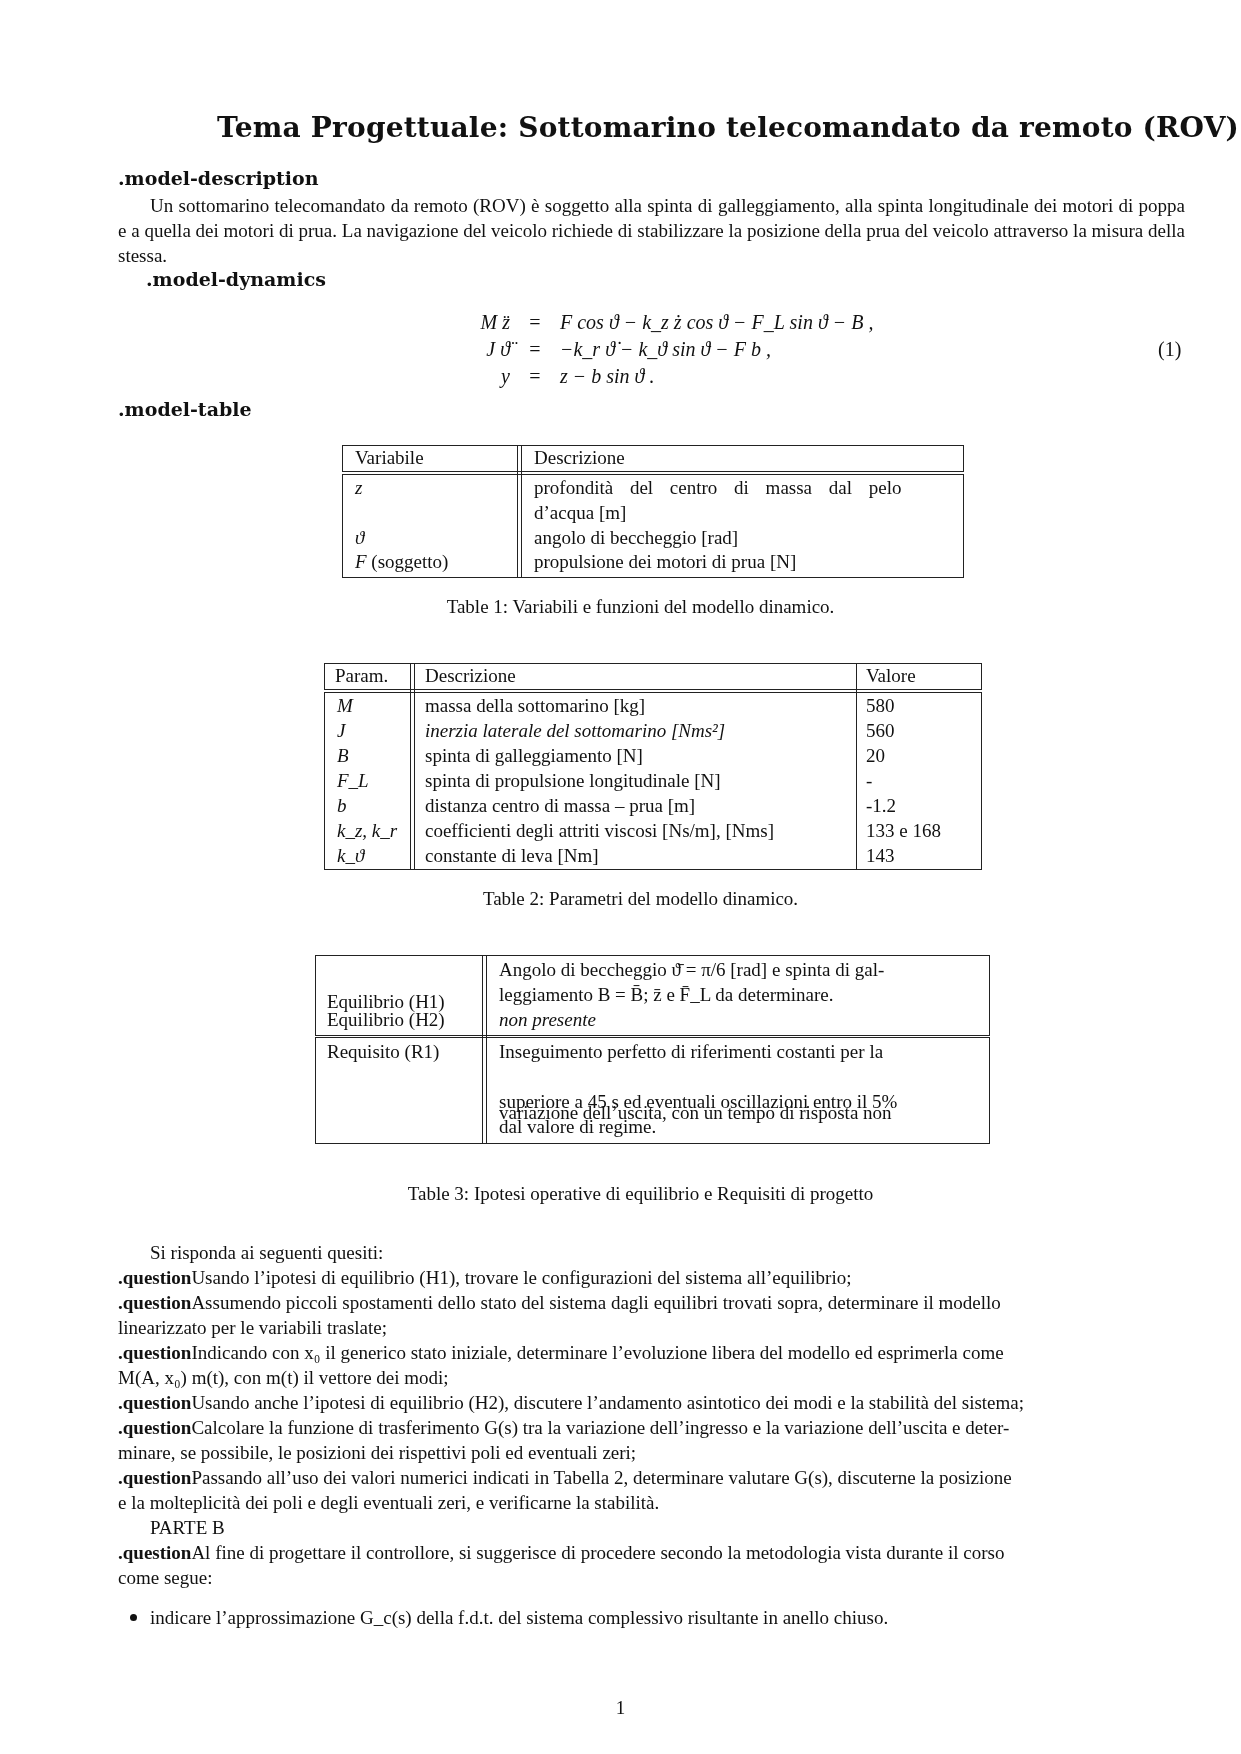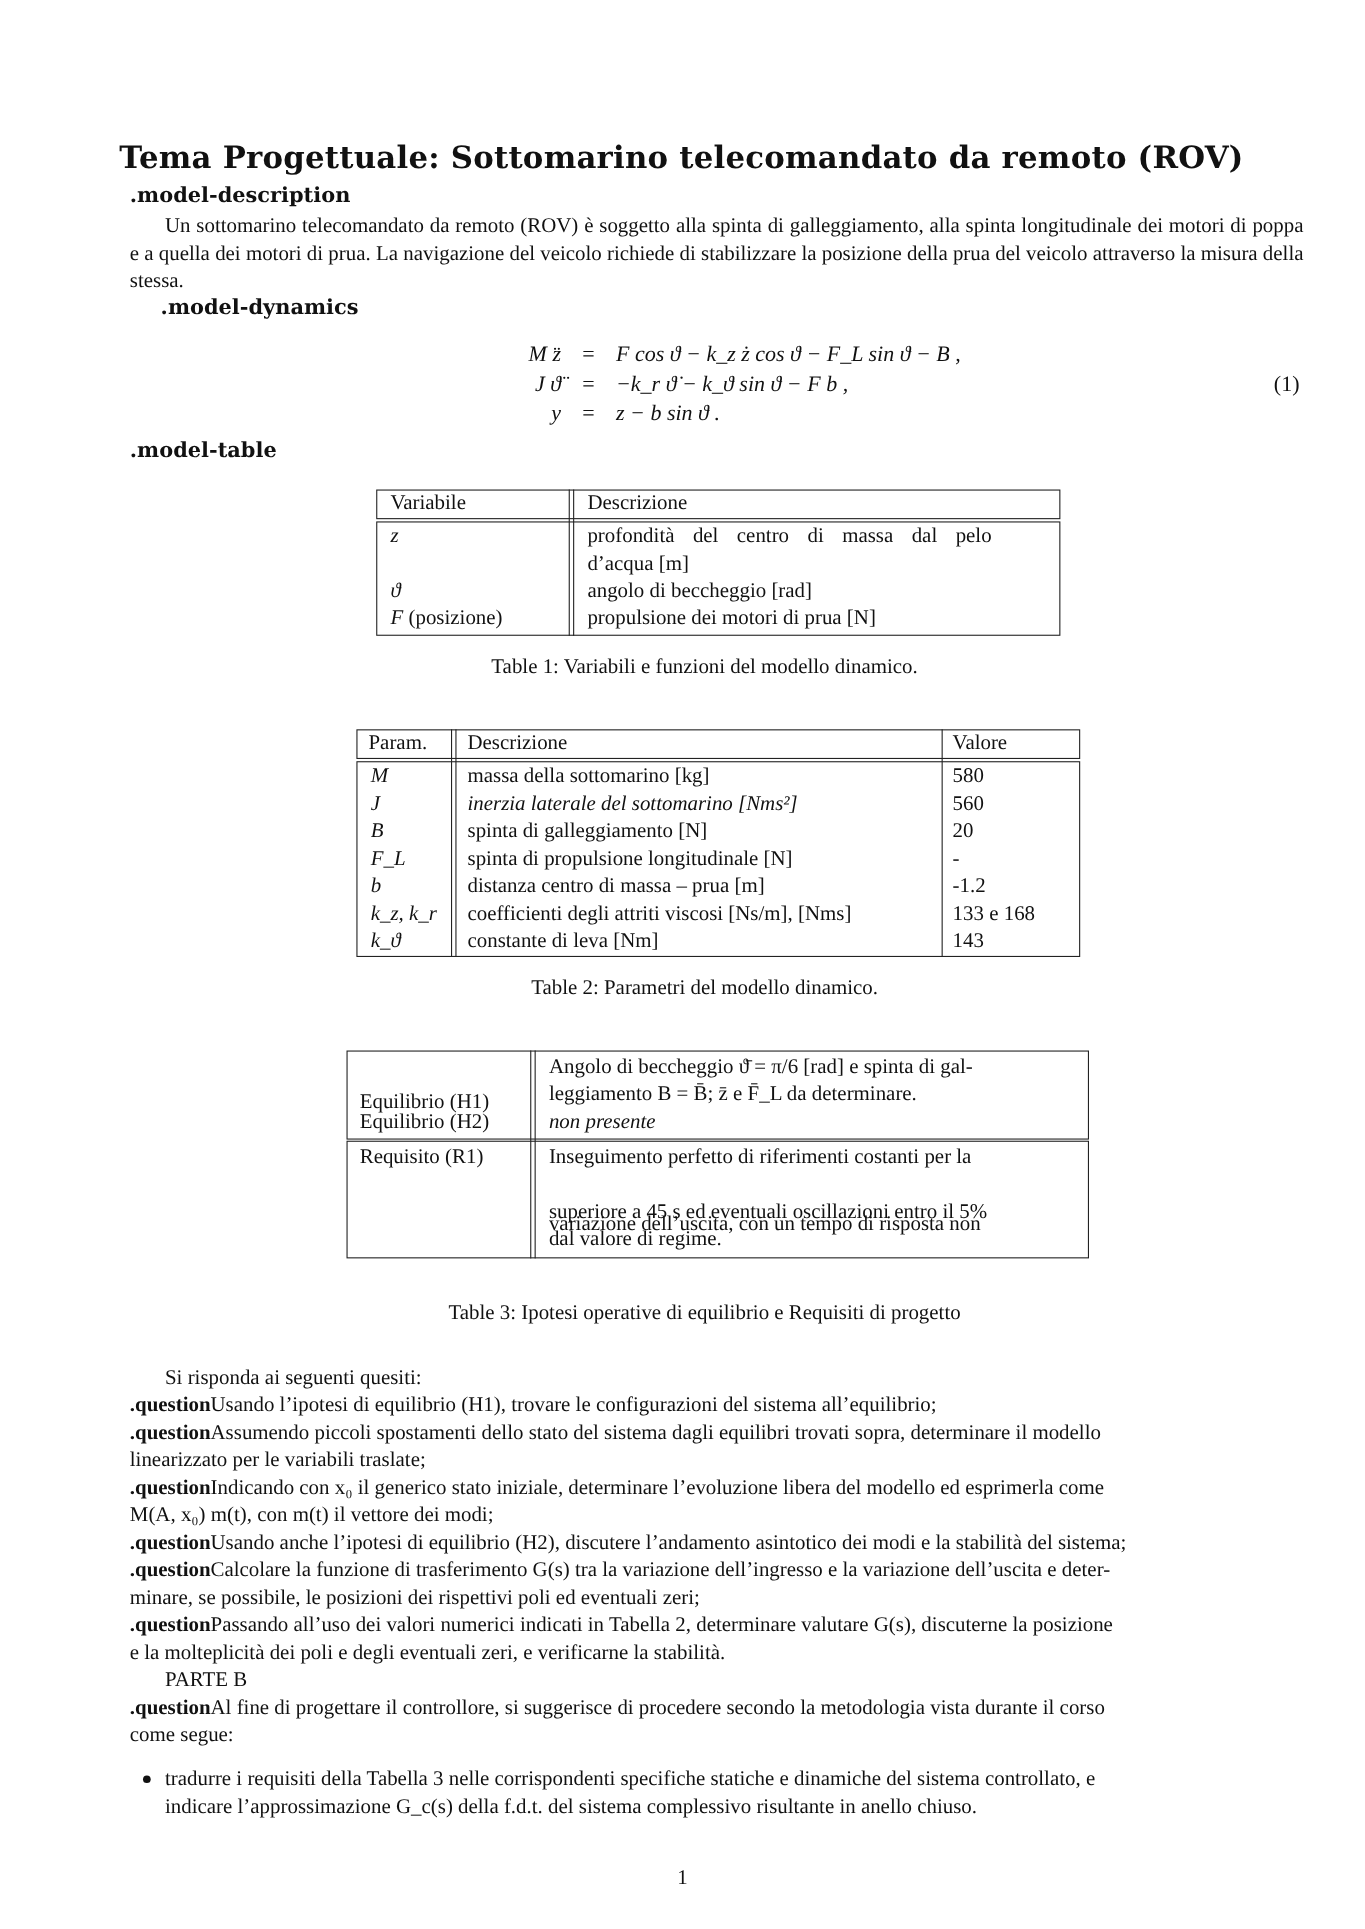--- a/index.html
+++ b/index.html
@@ -3,21 +3,21 @@
 <meta charset="utf-8">
 <style>
   html, body { margin: 0; padding: 0; background: #ffffff; }
   body {
     width: 1241px; height: 1754px; position: relative; overflow: hidden;
     font-family: "DejaVu Serif", "Liberation Serif", serif;
     color: #111111;
   }
   .page { position: absolute; left: 0; top: 0; width: 1241px; height: 1754px; }
   .title {
-    position: absolute; left: 0; width: 1239px; top: 127px; text-align: center;
+    position: absolute; left: 0; width: 1239px; top: 111px; text-align: right;
     font-size: 28px; font-weight: bold; letter-spacing: 0.2px;
   }
   .sec-label {
     position: absolute; left: 118px; font-weight: bold; font-size: 19px;
   }
   .para {
     position: absolute; left: 118px; width: 1067px; font-size: 19px; line-height: 25px;
     text-align: justify; font-family: "Liberation Serif", "DejaVu Serif", serif;
   }
   .indent { text-indent: 32px; }
@@ -90,21 +90,21 @@
     <div class="trow" style="left:534px; top:477px; width:416px;">
       <div class="just" style="word-spacing:12px;">profondità del centro di massa dal pelo</div>
     </div>
     <div class="trow" style="left:534px; top:502px;">d’acqua [m]</div>
 
     <div class="trow math" style="left:355px; top:527px;">ϑ</div>
     <div class="trow" style="left:534px; top:527px;">angolo di beccheggio [rad]</div>
 
     <div class="trow" style="left:355px; top:551px;">
       <span class="math">F</span>
-      <span>(posizione)</span>
+      <span>(soggetto)</span>
     </div>
     <div class="trow" style="left:534px; top:551px;">propulsione dei motori di prua [N]</div>
   </div>
   <div class="caption" style="top:596px;">Table 1: Variabili e funzioni del modello dinamico.</div>
 
   <div>
     <div class="tbox" style="left:324px; top:663px; width:656px; height:25px;"></div>
     <div class="tbox" style="left:324px; top:692px; width:656px; height:176px;"></div>
     <div class="vline" style="left:410px; top:663px; height:207px;"></div>
     <div class="vline" style="left:414px; top:663px; height:207px;"></div>
@@ -197,18 +197,17 @@
 
   <div class="para indent" style="top:1515px;">PARTE B</div>
 
   <div class="para" style="top:1540px;">
     <span class="q-label">.question</span><span>Al fine di progettare il controllore, si suggerisce di procedere secondo la metodologia vista durante il corso</span>
   </div>
   <div class="para" style="top:1565px;">come segue:</div>
 
   <div class="bullet-item" style="top:1605px;">
     <span class="bullet-dot"></span>
-    <div>tradurre i requisiti della Tabella 3 nelle corrispondenti specifiche statiche e dinamiche del sistema controllato, e</div>
     <div>indicare l’approssimazione G_c(s) della f.d.t. del sistema complessivo risultante in anello chiuso.</div>
   </div>
 
   <div class="pagenum">1</div>
 </div>
 
 </body></html>

